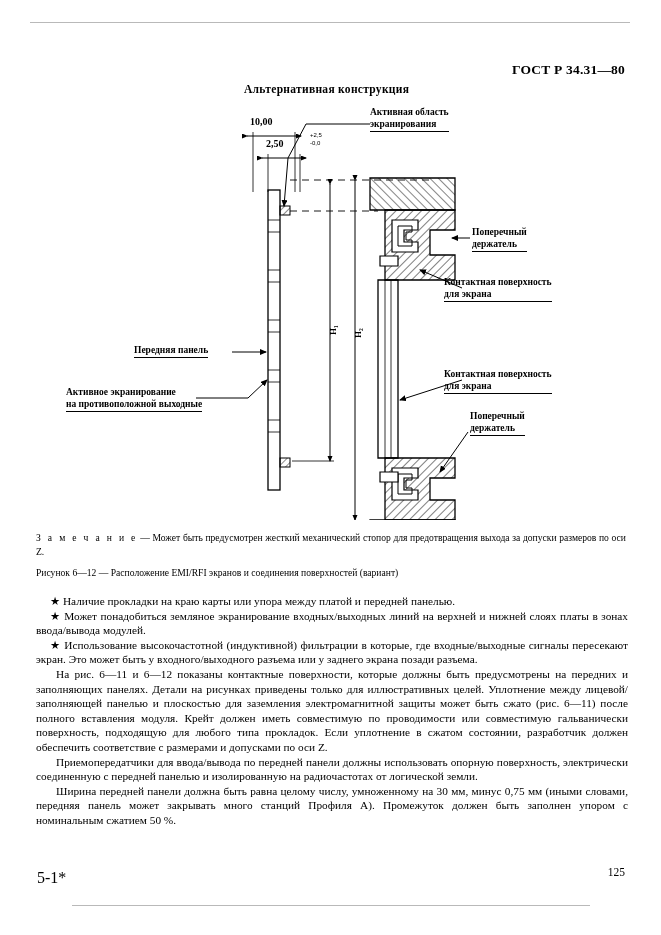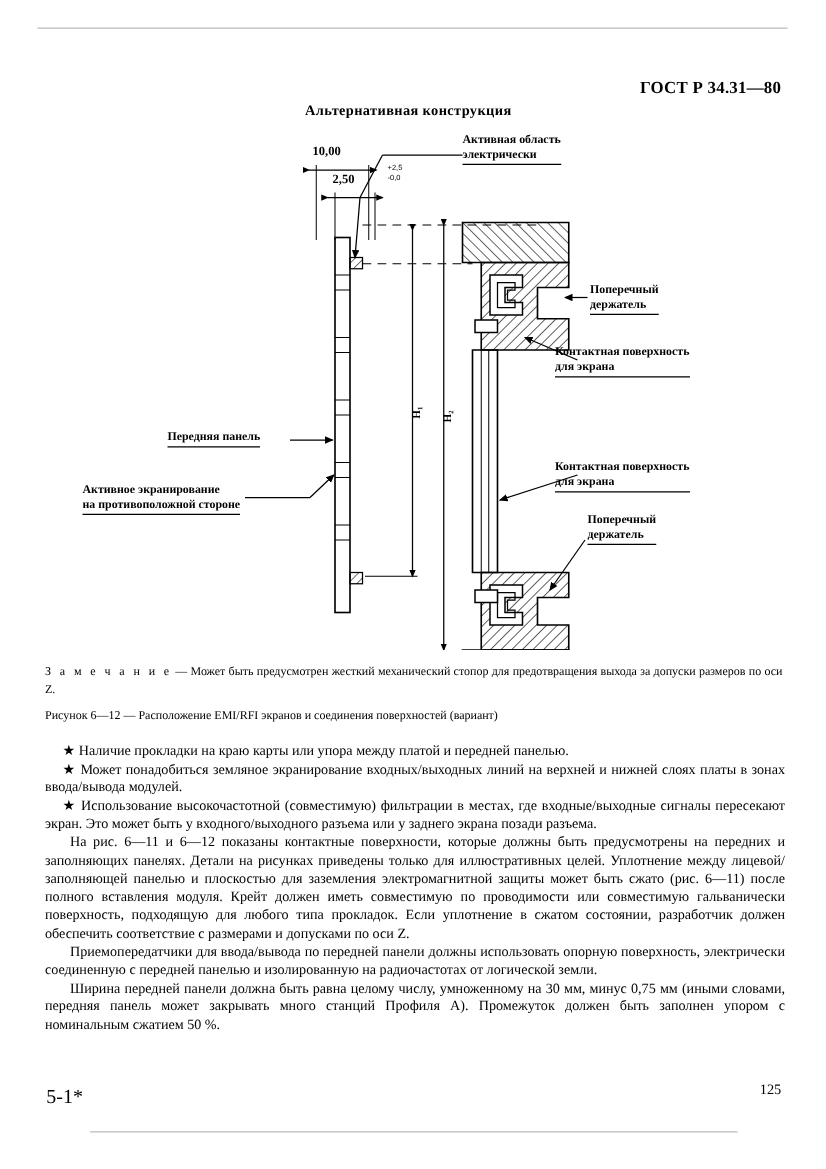--- a/index.html
+++ b/index.html
@@ -242,48 +242,48 @@
 
     <div class="dim" style="left:250px; top:36px;">10,00</div>
     <div class="dim" style="left:266px; top:58px;">2,50</div>
     <div class="tiny" style="left:310px; top:52px;">+2,5</div>
     <div class="tiny" style="left:310px; top:60px;">-0,0</div>
 
     <div class="hlabel rot" style="left:328px; top:255px;">H₁</div>
     <div class="hlabel rot" style="left:353px; top:258px;">H₂</div>
 
     <div class="lbl-box" style="left:370px; top:26px; white-space:pre;"><span>Активная область
-электрически</span></div>
+экранирования</span></div>
 
     <div class="lbl-box" style="left:472px; top:146px; white-space:pre;"><span>Поперечный
 держатель</span></div>
 
     <div class="lbl-box" style="left:444px; top:196px; white-space:pre;"><span>Контактная поверхность
 для экрана</span></div>
 
     <div class="lbl-box" style="left:444px; top:288px; white-space:pre;"><span>Контактная поверхность
 для экрана</span></div>
 
     <div class="lbl-box" style="left:470px; top:330px; white-space:pre;"><span>Поперечный
 держатель</span></div>
 
     <div class="lbl-box" style="left:134px; top:264px; white-space:pre;"><span>Передняя панель</span></div>
 
     <div class="lbl-box" style="left:66px; top:306px; white-space:pre;"><span>Активное экранирование
-на противоположной стороне</span></div>
+на противоположной выходные</span></div>
   </div>
 
   <div class="note"><span class="sp">З а м е ч а н и е</span><span> — Может быть предусмотрен жесткий механический стопор для предотвращения выхода за допуски размеров по оси Z.</span></div>
 
   <div class="fig-caption">Рисунок 6—12 — Расположение EMI/RFI экранов и соединения поверхностей (вариант)</div>
 
   <div class="body-text">
     <p class="star">★ Наличие прокладки на краю карты или упора между платой и передней панелью.</p>
     <p class="star">★ Может понадобиться земляное экранирование входных/выходных линий на верхней и нижней слоях платы в зонах ввода/вывода модулей.</p>
-    <p class="star">★ Использование высокочастотной (совместимую) фильтрации в местах, где входные/выходные сигналы пересекают экран. Это может быть у входного/выходного разъема или у заднего экрана позади разъема.</p>
+    <p class="star">★ Использование высокочастотной (индуктивной) фильтрации в которые, где входные/выходные сигналы пересекают экран. Это может быть у входного/выходного разъема или у заднего экрана позади разъема.</p>
     <p>На рис. 6—11 и 6—12 показаны контактные поверхности, которые должны быть предусмотрены на передних и заполняющих панелях. Детали на рисунках приведены только для иллюстративных целей. Уплотнение между лицевой/заполняющей панелью и плоскостью для заземления электромагнитной защиты может быть сжато (рис. 6—11) после полного вставления модуля. Крейт должен иметь совместимую по проводимости или совместимую гальванически поверхность, подходящую для любого типа прокладок. Если уплотнение в сжатом состоянии, разработчик должен обеспечить соответствие с размерами и допусками по оси Z.</p>
     <p>Приемопередатчики для ввода/вывода по передней панели должны использовать опорную поверхность, электрически соединенную с передней панелью и изолированную на радиочастотах от логической земли.</p>
     <p>Ширина передней панели должна быть равна целому числу, умноженному на 30 мм, минус 0,75 мм (иными словами, передняя панель может закрывать много станций Профиля А).  Промежуток должен быть заполнен упором с номинальным сжатием 50 %.</p>
   </div>
 
   <div class="footer-left">5-1*</div>
   <div class="footer-right">125</div>
 
   <div class="scan-rule bottom"></div>
 </div>

